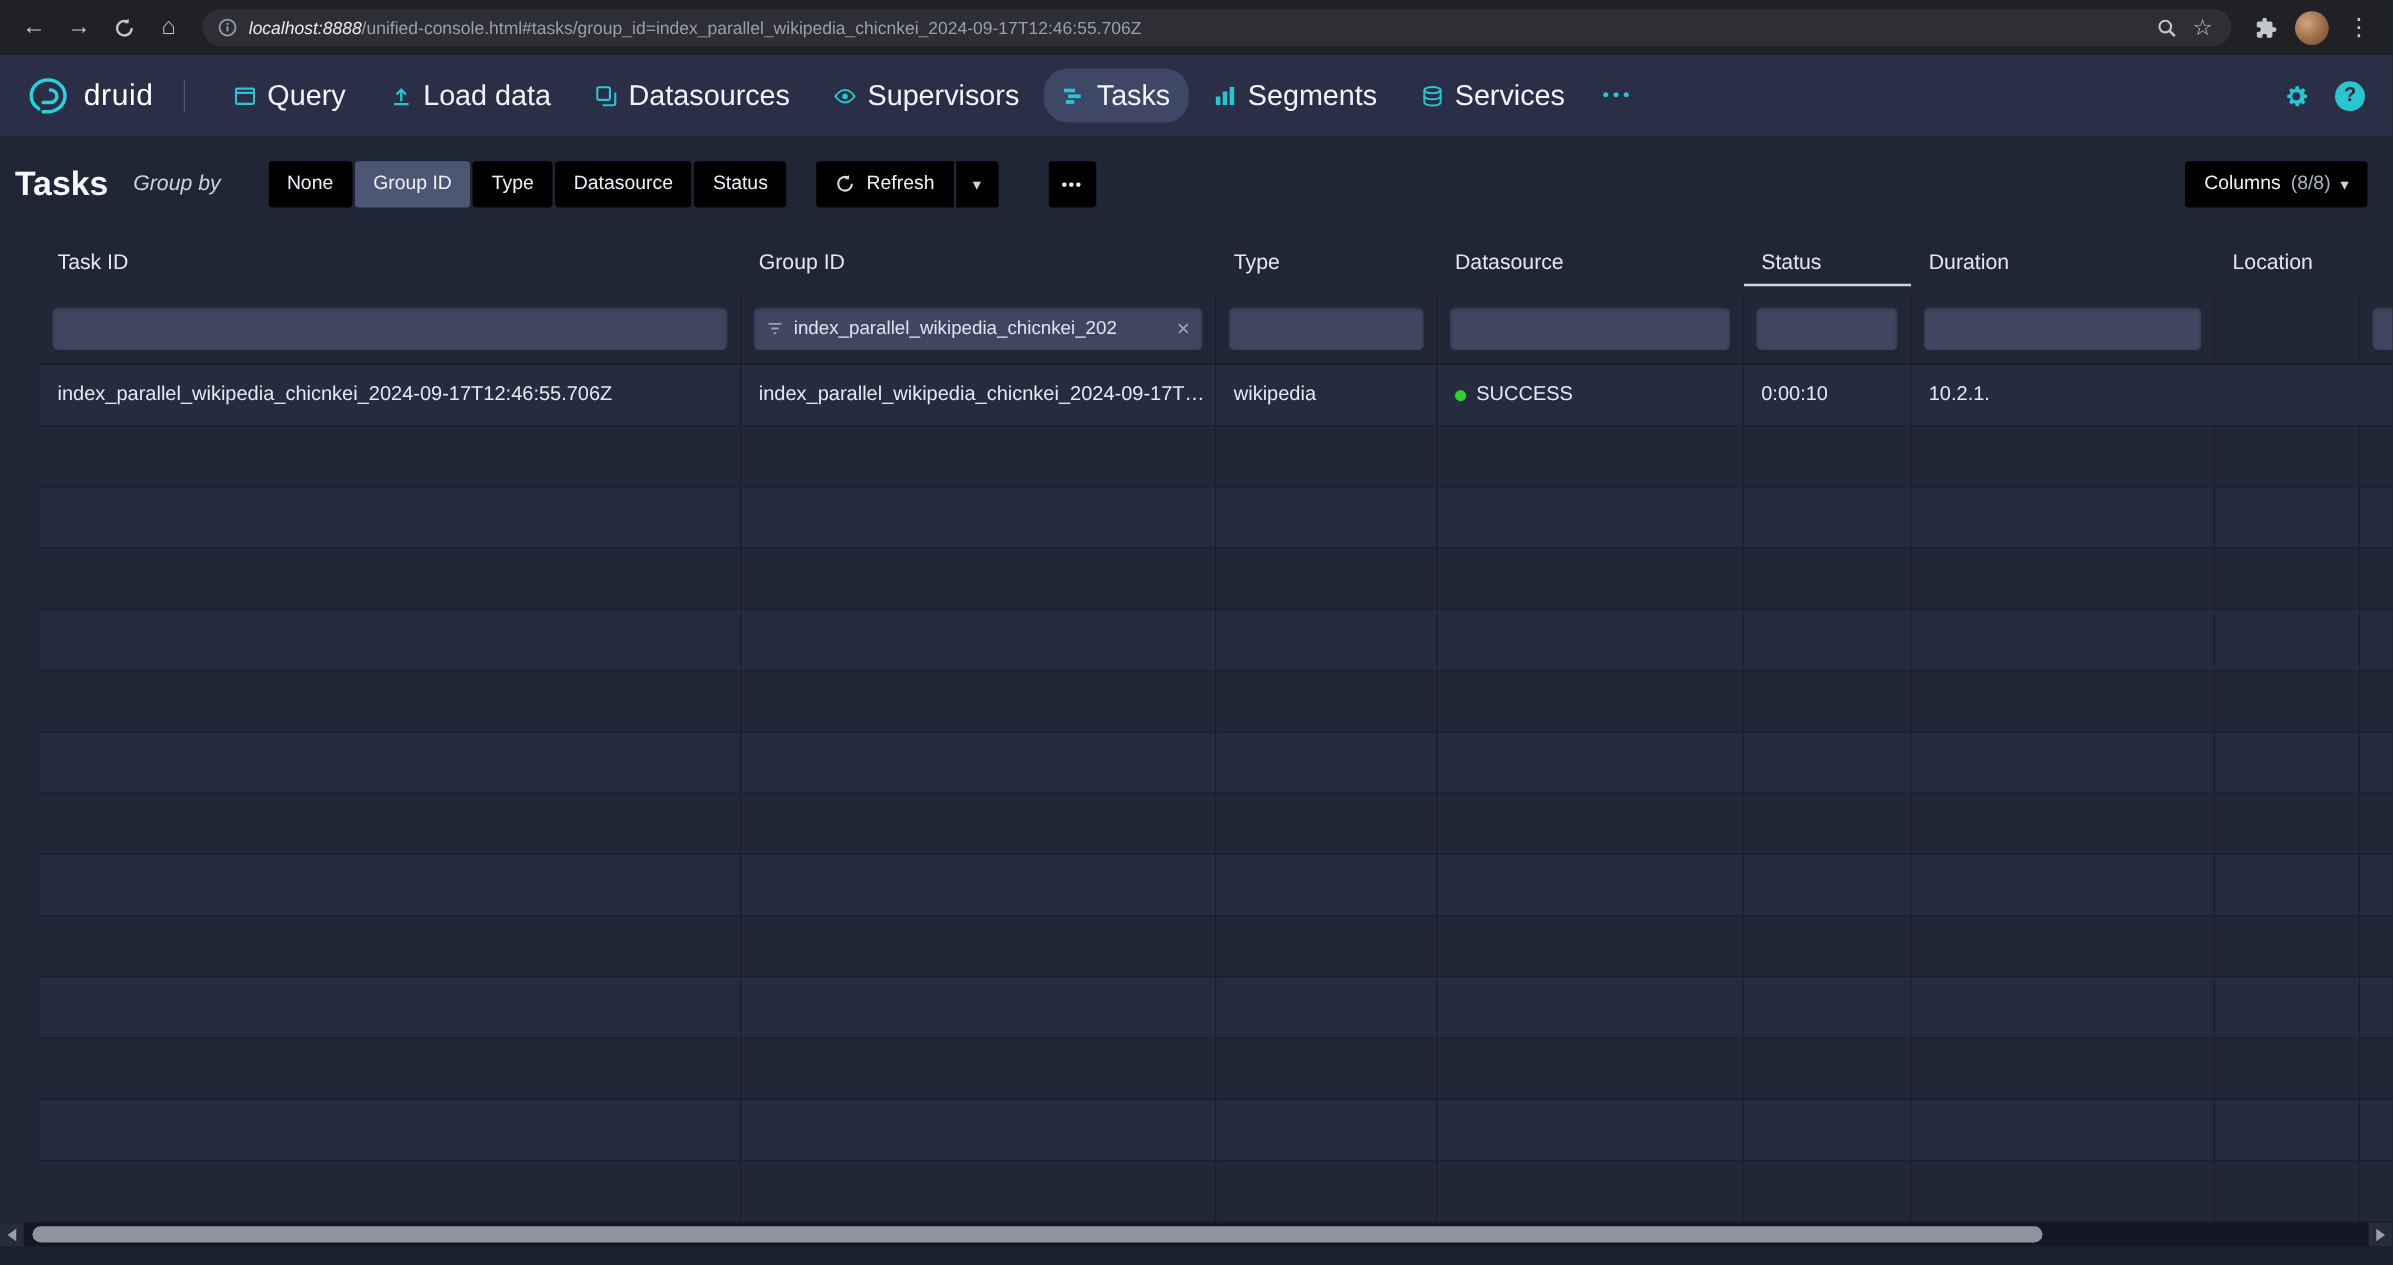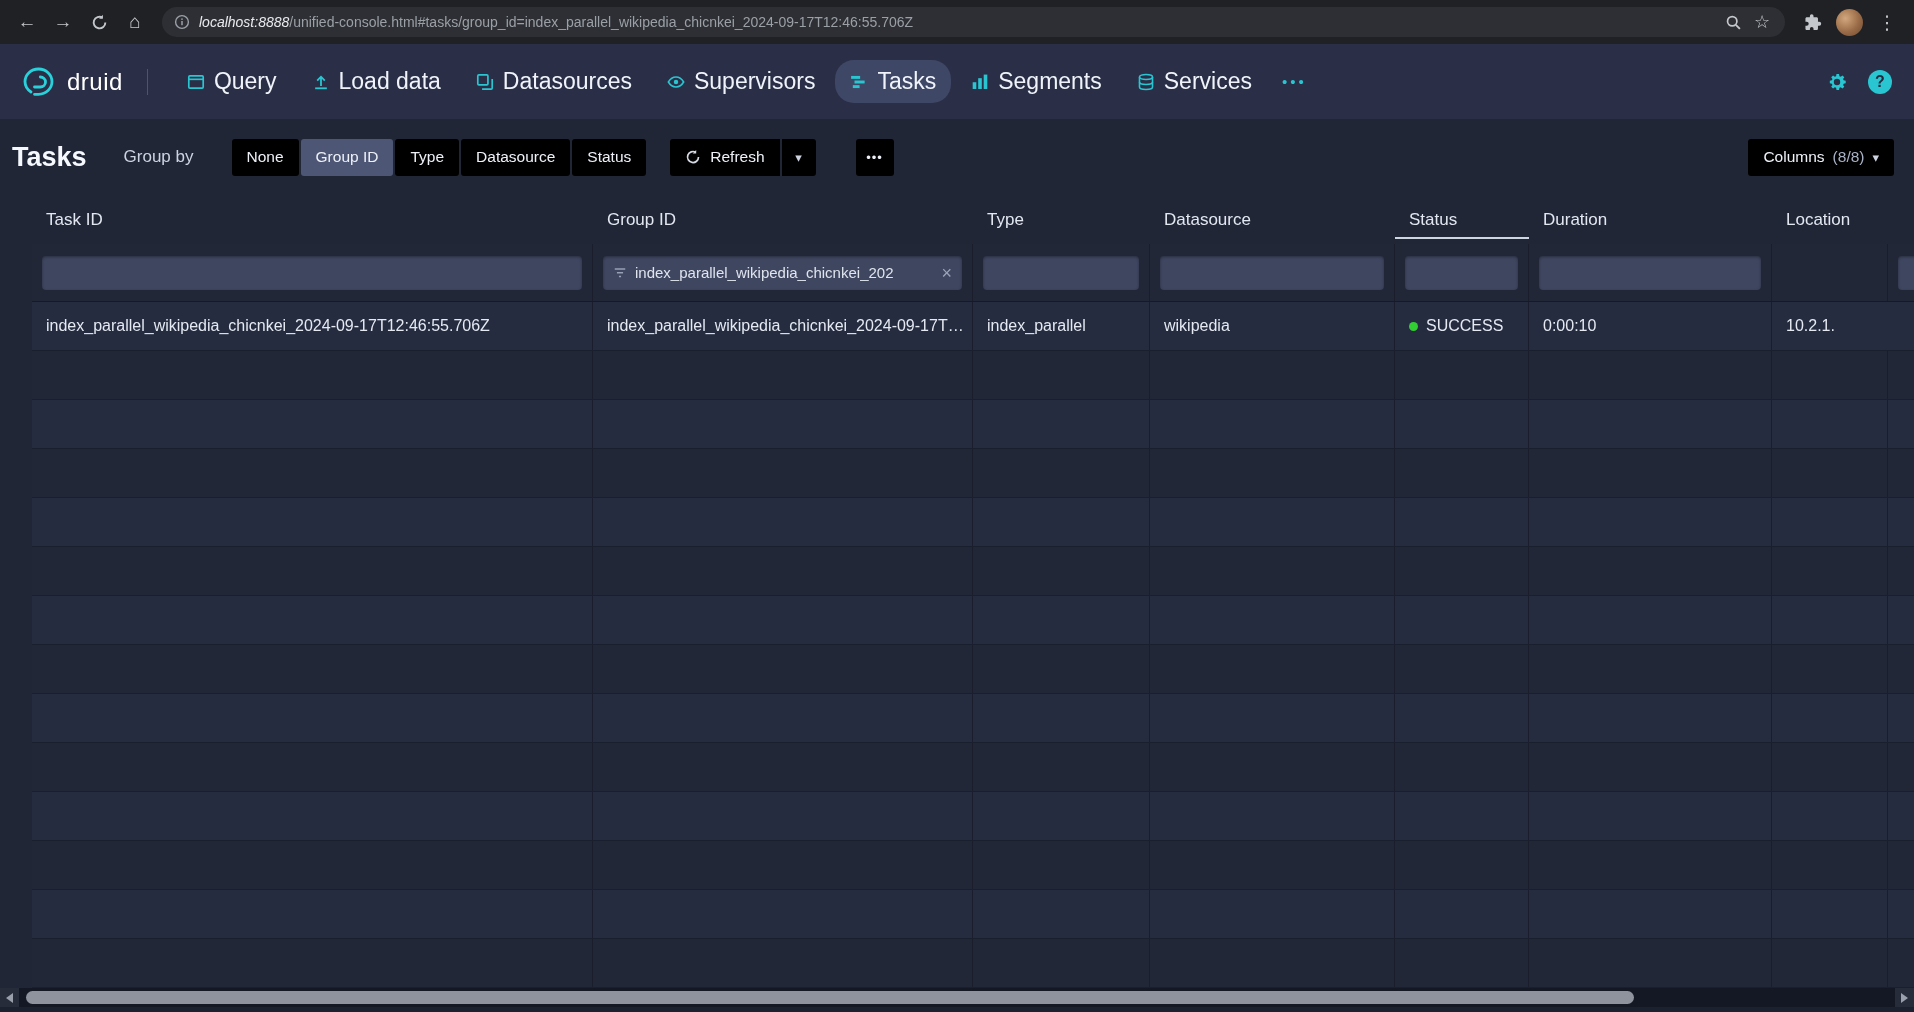--- a/index.html
+++ b/index.html
@@ -31,21 +31,21 @@
   }
   #omnibox .url .domain { color:#e8eaed;font-style:italic; }
   .avatar {
     width:27px; height:27px; border-radius:50%; margin:0 5px; flex:0 0 auto;
     background:radial-gradient(circle at 35% 35%, #d2a77e 0%, #9a6b47 55%, #6b4a33 100%);
     cursor:pointer;
   }
 
   
   #navbar {
-    height:75px; background:#2a2f47; display:flex; align-items:center;
+    height:65px; background:#2a2f47; display:flex; align-items:center;
     padding:0 22px;
   }
   .brand { display:flex; align-items:center; gap:9px; cursor:pointer; }
   .brand-text { font-size:24px; color:#ffffff; letter-spacing:.5px; }
   .nav-divider { width:1px; height:26px; background:rgba(255,255,255,.18); margin:0 24px; }
   .nav-item {
     display:flex; align-items:center; gap:9px; color:#f0f4fa; font-size:23px;
     padding:8px 15px; border-radius:19px; cursor:pointer; margin-right:5px;
     white-space:nowrap;
   }
@@ -56,21 +56,21 @@
   .gear-btn { display:flex; align-items:center; cursor:pointer; margin-right:20px; }
   .help-btn {
     width:24px; height:24px; border-radius:50%; background:var(--accent);
     color:#22293f; font-weight:bold; font-size:16px;
     display:flex; align-items:center; justify-content:center; cursor:pointer;
   }
 
   
   #toolbar { height:76px; display:flex; align-items:center; padding:0 20px 0 12px; }
   .page-title { font-size:27px; font-weight:bold; color:#f5f8fd; }
-  .group-label { margin-left:37px; font-size:17px; color:#ccd3e0; }
+  .group-label { margin-left:20px; font-size:17px; color:#ccd3e0;font-style:italic; }
   .btn {
     background:#000000; color:#eef1f8; font-size:15.5px; height:37px;
     display:flex; align-items:center; padding:0 15px; border-radius:3px;
     cursor:pointer; white-space:nowrap; border:none;
   }
   .btn-group { display:flex; gap:2px; margin-left:38px; }
   .btn-group .btn.active { background:#4d5775; }
   .refresh-btn { margin-left:24px; gap:9px; border-radius:3px 0 0 3px; }
   .caret-btn { width:34px; margin-left:2px; justify-content:center; border-radius:0 3px 3px 0; }
   .more-btn { margin-left:40px; width:38px; justify-content:center; letter-spacing:1px; font-size:13px; }
@@ -343,21 +343,20 @@
     <div class="fcell"></div>
     <div class="fcell">
       <input class="filter-input" style="">
     </div>
   </div>
 
   <div id="rows">
     <div class="trow grid8">
       <div class="cell">index_parallel_wikipedia_chicnkei_2024-09-17T12:46:55.706Z</div>
       <div class="cell ellip">index_parallel_wikipedia_chicnkei_2024-09-17T12:46:55.706Z</div>
-      <div class="cell">index_parallel</div>
       <div class="cell">wikipedia</div>
       <div class="cell">
         <span class="status-dot"></span>
         <span>SUCCESS</span>
       </div>
       <div class="cell">0:00:10</div>
       <div class="cell">10.2.1.</div>
     </div>
   <div class="trow grid8">
         <div class="cell"></div>

